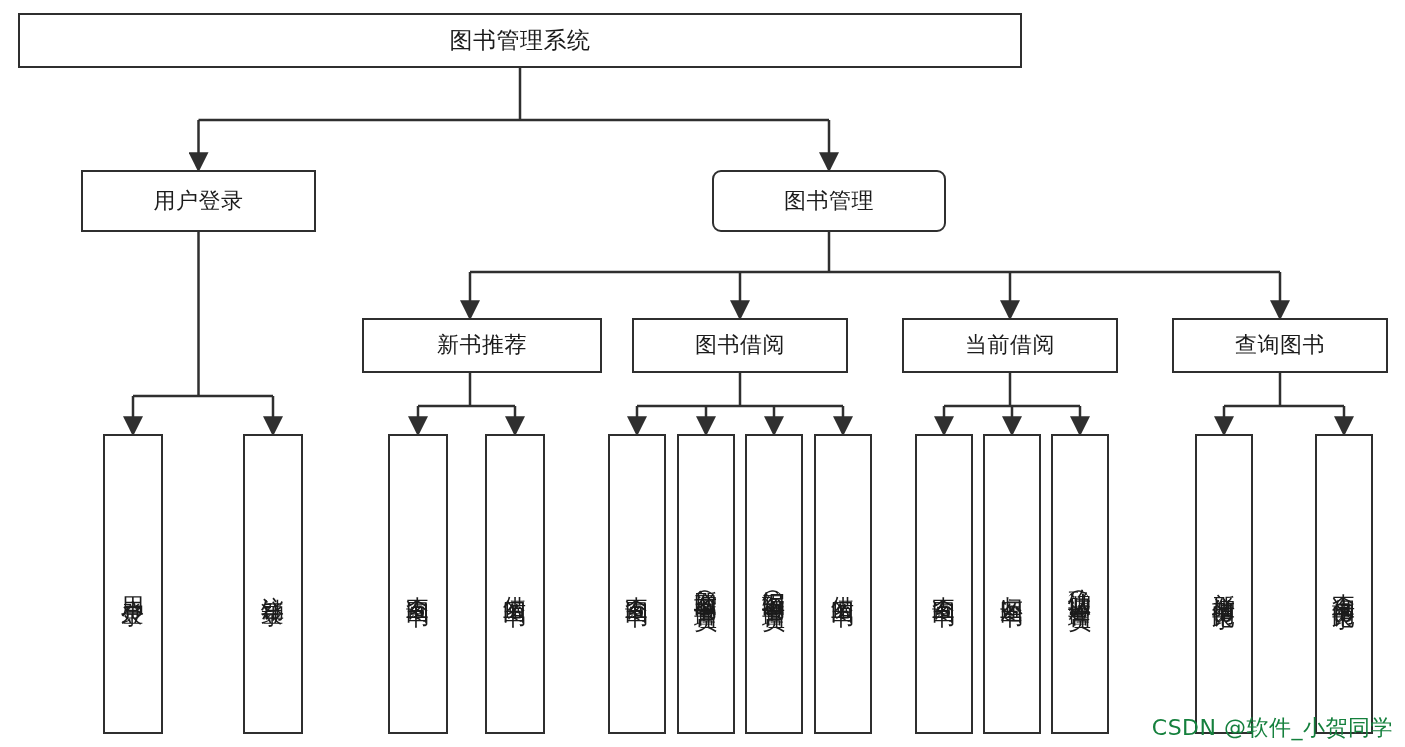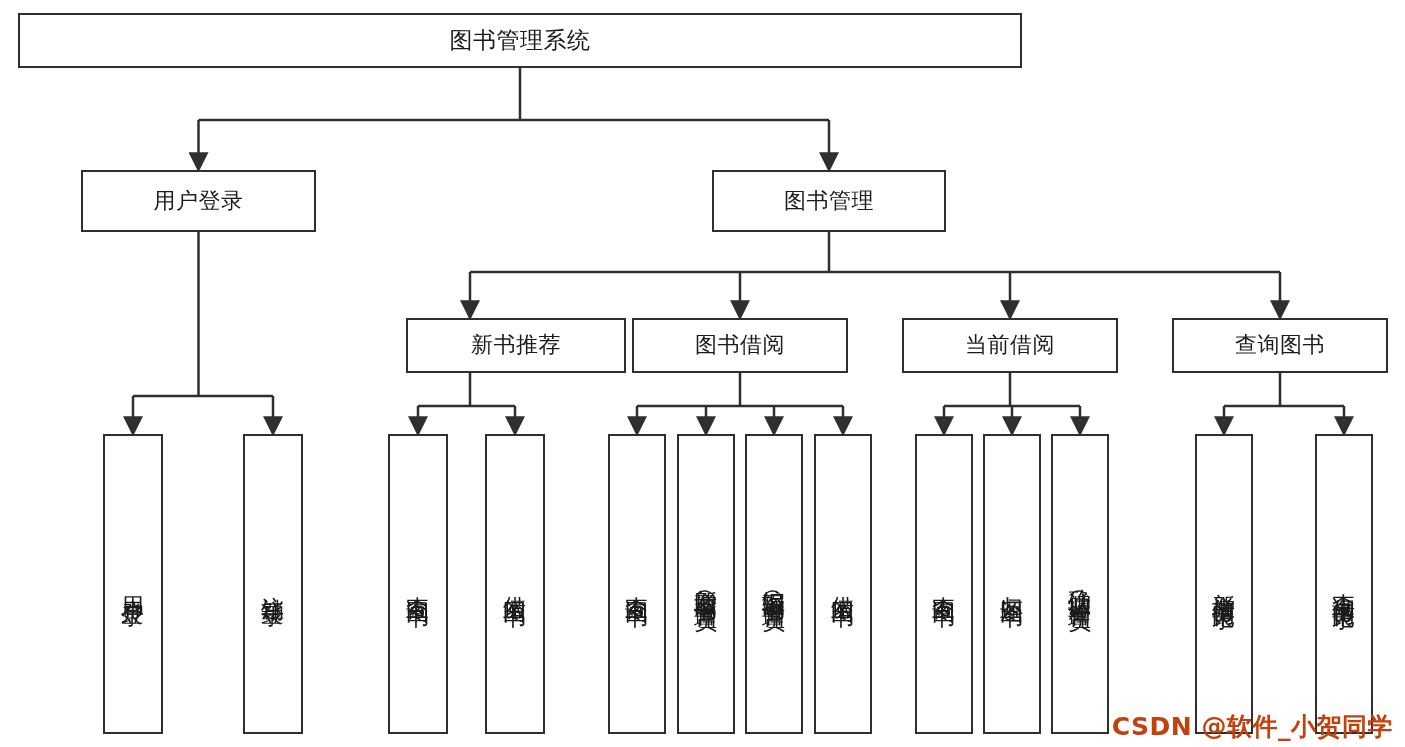--- a/index.html
+++ b/index.html
@@ -58,26 +58,25 @@
     text-orientation: upright;
     font-size: 23px;
     line-height: 1.05;
     letter-spacing: 3px;
     white-space: nowrap;
   }
   .watermark {
     position: absolute;
     right: 12px;
     bottom: 4px;
-    font-size: 25px;
-    color: #c2410c;
+    font-size: 22px;
+    color: #15803d;
     letter-spacing: 0.5px;
     user-select: none;
     white-space: nowrap;
-    font-weight: bold;
   }
 </style>
 </head>
 <body>
 
 <div id="canvas">
 
   <svg class="edges" viewBox="0 0 1405 747" xmlns="http://www.w3.org/2000/svg">
     <defs>
       <marker id="arrow" viewBox="0 0 12 12" refX="10" refY="6" markerWidth="8" markerHeight="8" orient="auto-start-reverse">
@@ -121,25 +120,25 @@
       </g>
   </svg>
 
   <div class="node root horizontal" id="node-root" style="left: 18px; top: 13px; width: 1004px; height: 55px;">
     <span class="label">图书管理系统</span>
   </div>
 
   <div class="node horizontal" id="node-n_user_login" style="left: 81px; top: 170px; width: 235px; height: 62px;">
     <span class="label">用户登录</span>
   </div>
-  <div class="node horizontal" id="node-n_book_mgmt" style="left: 712px; top: 170px; width: 234px; height: 62px;">
+  <div class="node horizontal" id="node-n_book_mgmt" style="left: 712px; top: 170px; width: 234px; height: 62px; border-radius: 9px;">
     <span class="label">图书管理</span>
   </div>
 
-  <div class="node horizontal" id="node-n_new_book_rec" style="left: 362px; top: 318px; width: 220px; height: 55px; margin-left: 44px;">
+  <div class="node horizontal" id="node-n_new_book_rec" style="left: 362px; top: 318px; width: 240px; height: 55px;">
     <span class="label">新书推荐</span>
   </div>
   <div class="node horizontal" id="node-n_current_borrow" style="left: 902px; top: 318px; width: 216px; height: 55px;">
     <span class="label">当前借阅</span>
   </div>
   <div class="node horizontal" id="node-n_book_borrow" style="left: 632px; top: 318px; width: 216px; height: 55px;">
     <span class="label">图书借阅</span>
   </div>
   <div class="node horizontal" id="node-n_borrow_record" style="left: 1172px; top: 318px; width: 216px; height: 55px;">
     <span class="label">查询图书</span>

